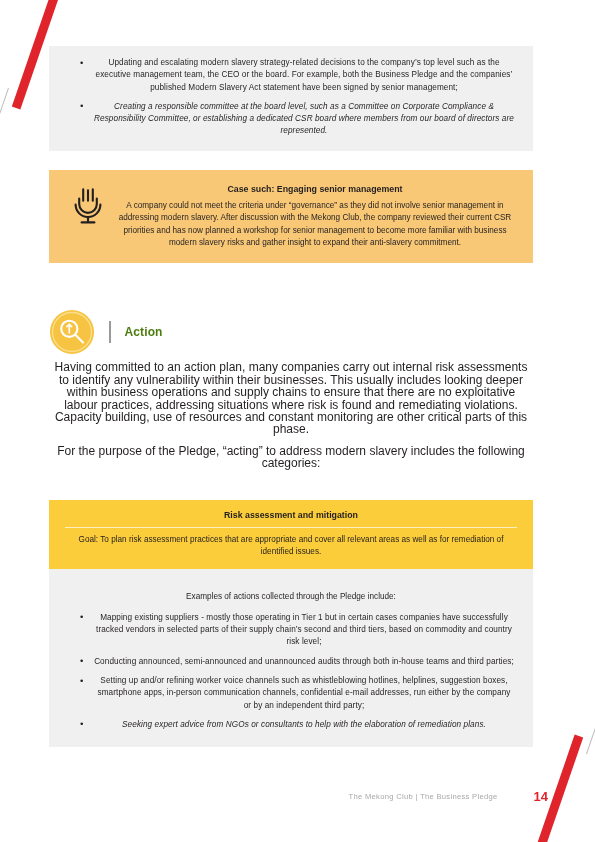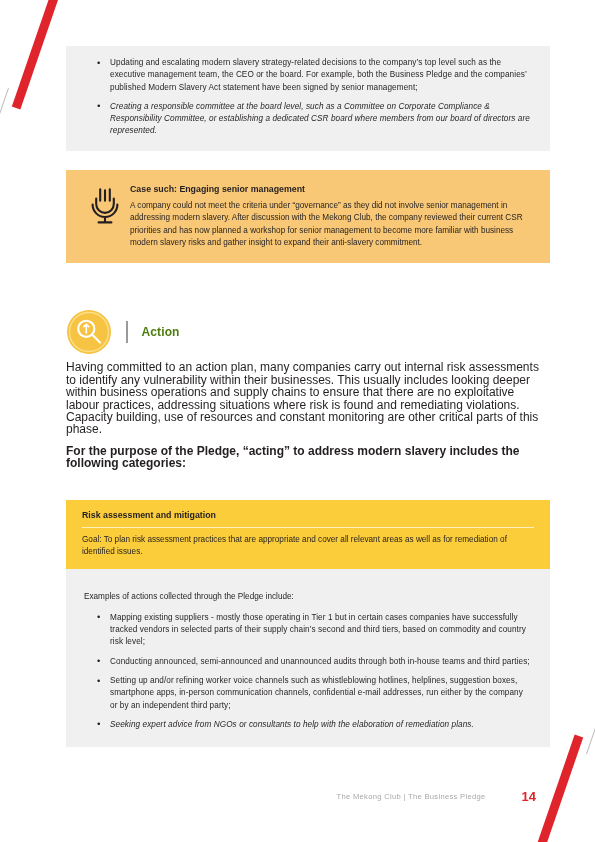--- a/index.html
+++ b/index.html
@@ -56,23 +56,24 @@
     width: 1px;
     height: 130px;
     background: #bdbdbd;
     transform: rotate(19deg);
     transform-origin: bottom center;
   }
 
   
   .content {
     position: absolute;
-    left: 66px;
+    left: 49px;
     top: 0;
     width: 484px;
+    text-align: center;
   }
 
   
   .grey-block {
     background: #f0f0f0;
     padding: 11px 18px 13px 18px;
     box-sizing: border-box;
   }
 
   ul.bullets {
@@ -152,21 +153,21 @@
     color: #4d7c0f;
   }
 
   
   p.body {
     font-size: 12px;
     line-height: 12.4px;
     margin: 0 0 9px 0;
     color: #231f20;
   }
-  p.body:last-child { margin-bottom: 16px; font-weight: bold; }
+  p.body:last-child { margin-bottom: 16px; }
 
   
   .cat-box {
     background: #fbcd3b;
     padding: 9px 16px 11px 16px;
     box-sizing: border-box;
   }
   .cat-title {
     font-size: 8.8px;
     font-weight: bold;
@@ -196,21 +197,21 @@
   
   .footer {
     position: absolute;
     left: 0;
     right: 0;
     bottom: 36px;
     height: 20px;
     display: flex;
     align-items: center;
     justify-content: flex-end;
-    padding-right: 59px;
+    padding-right: 47px;
   }
   .footer-text {
     font-size: 7.6px;
     color: #a8a8a8;
     letter-spacing: 0.04em;
     margin-right: 36px;
   }
   .footer-page {
     font-size: 13px;
     font-weight: bold;

